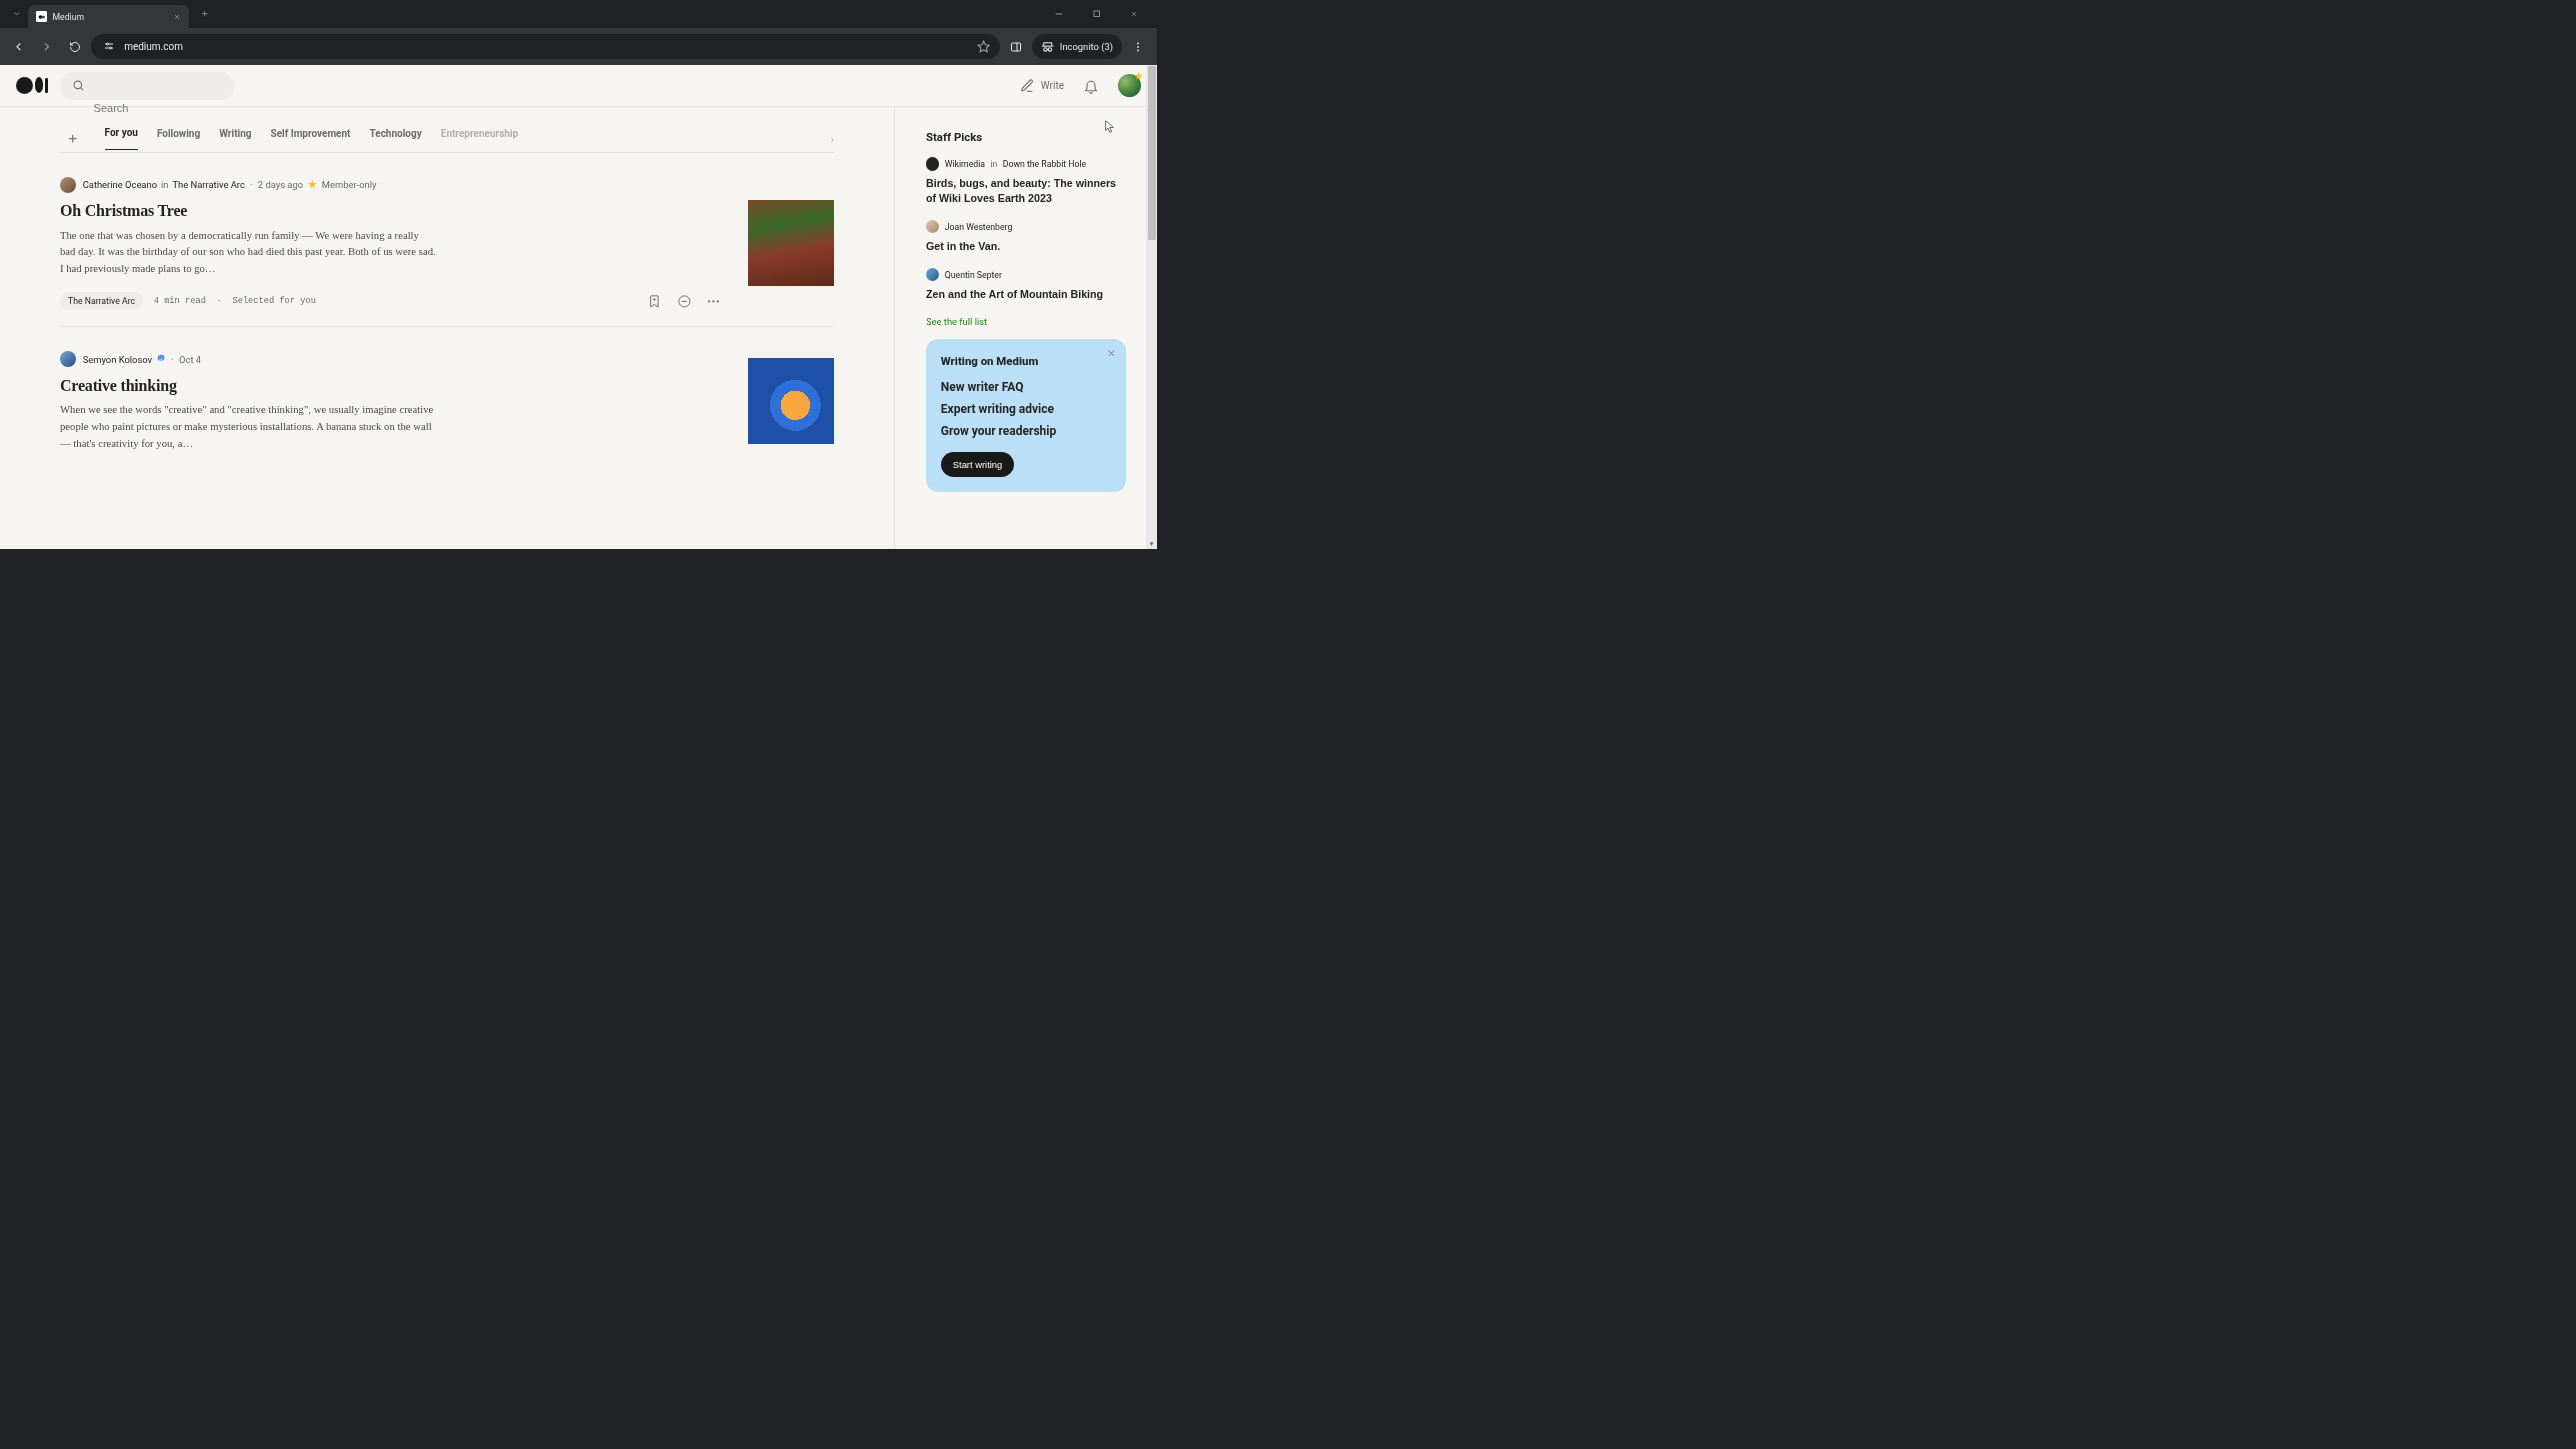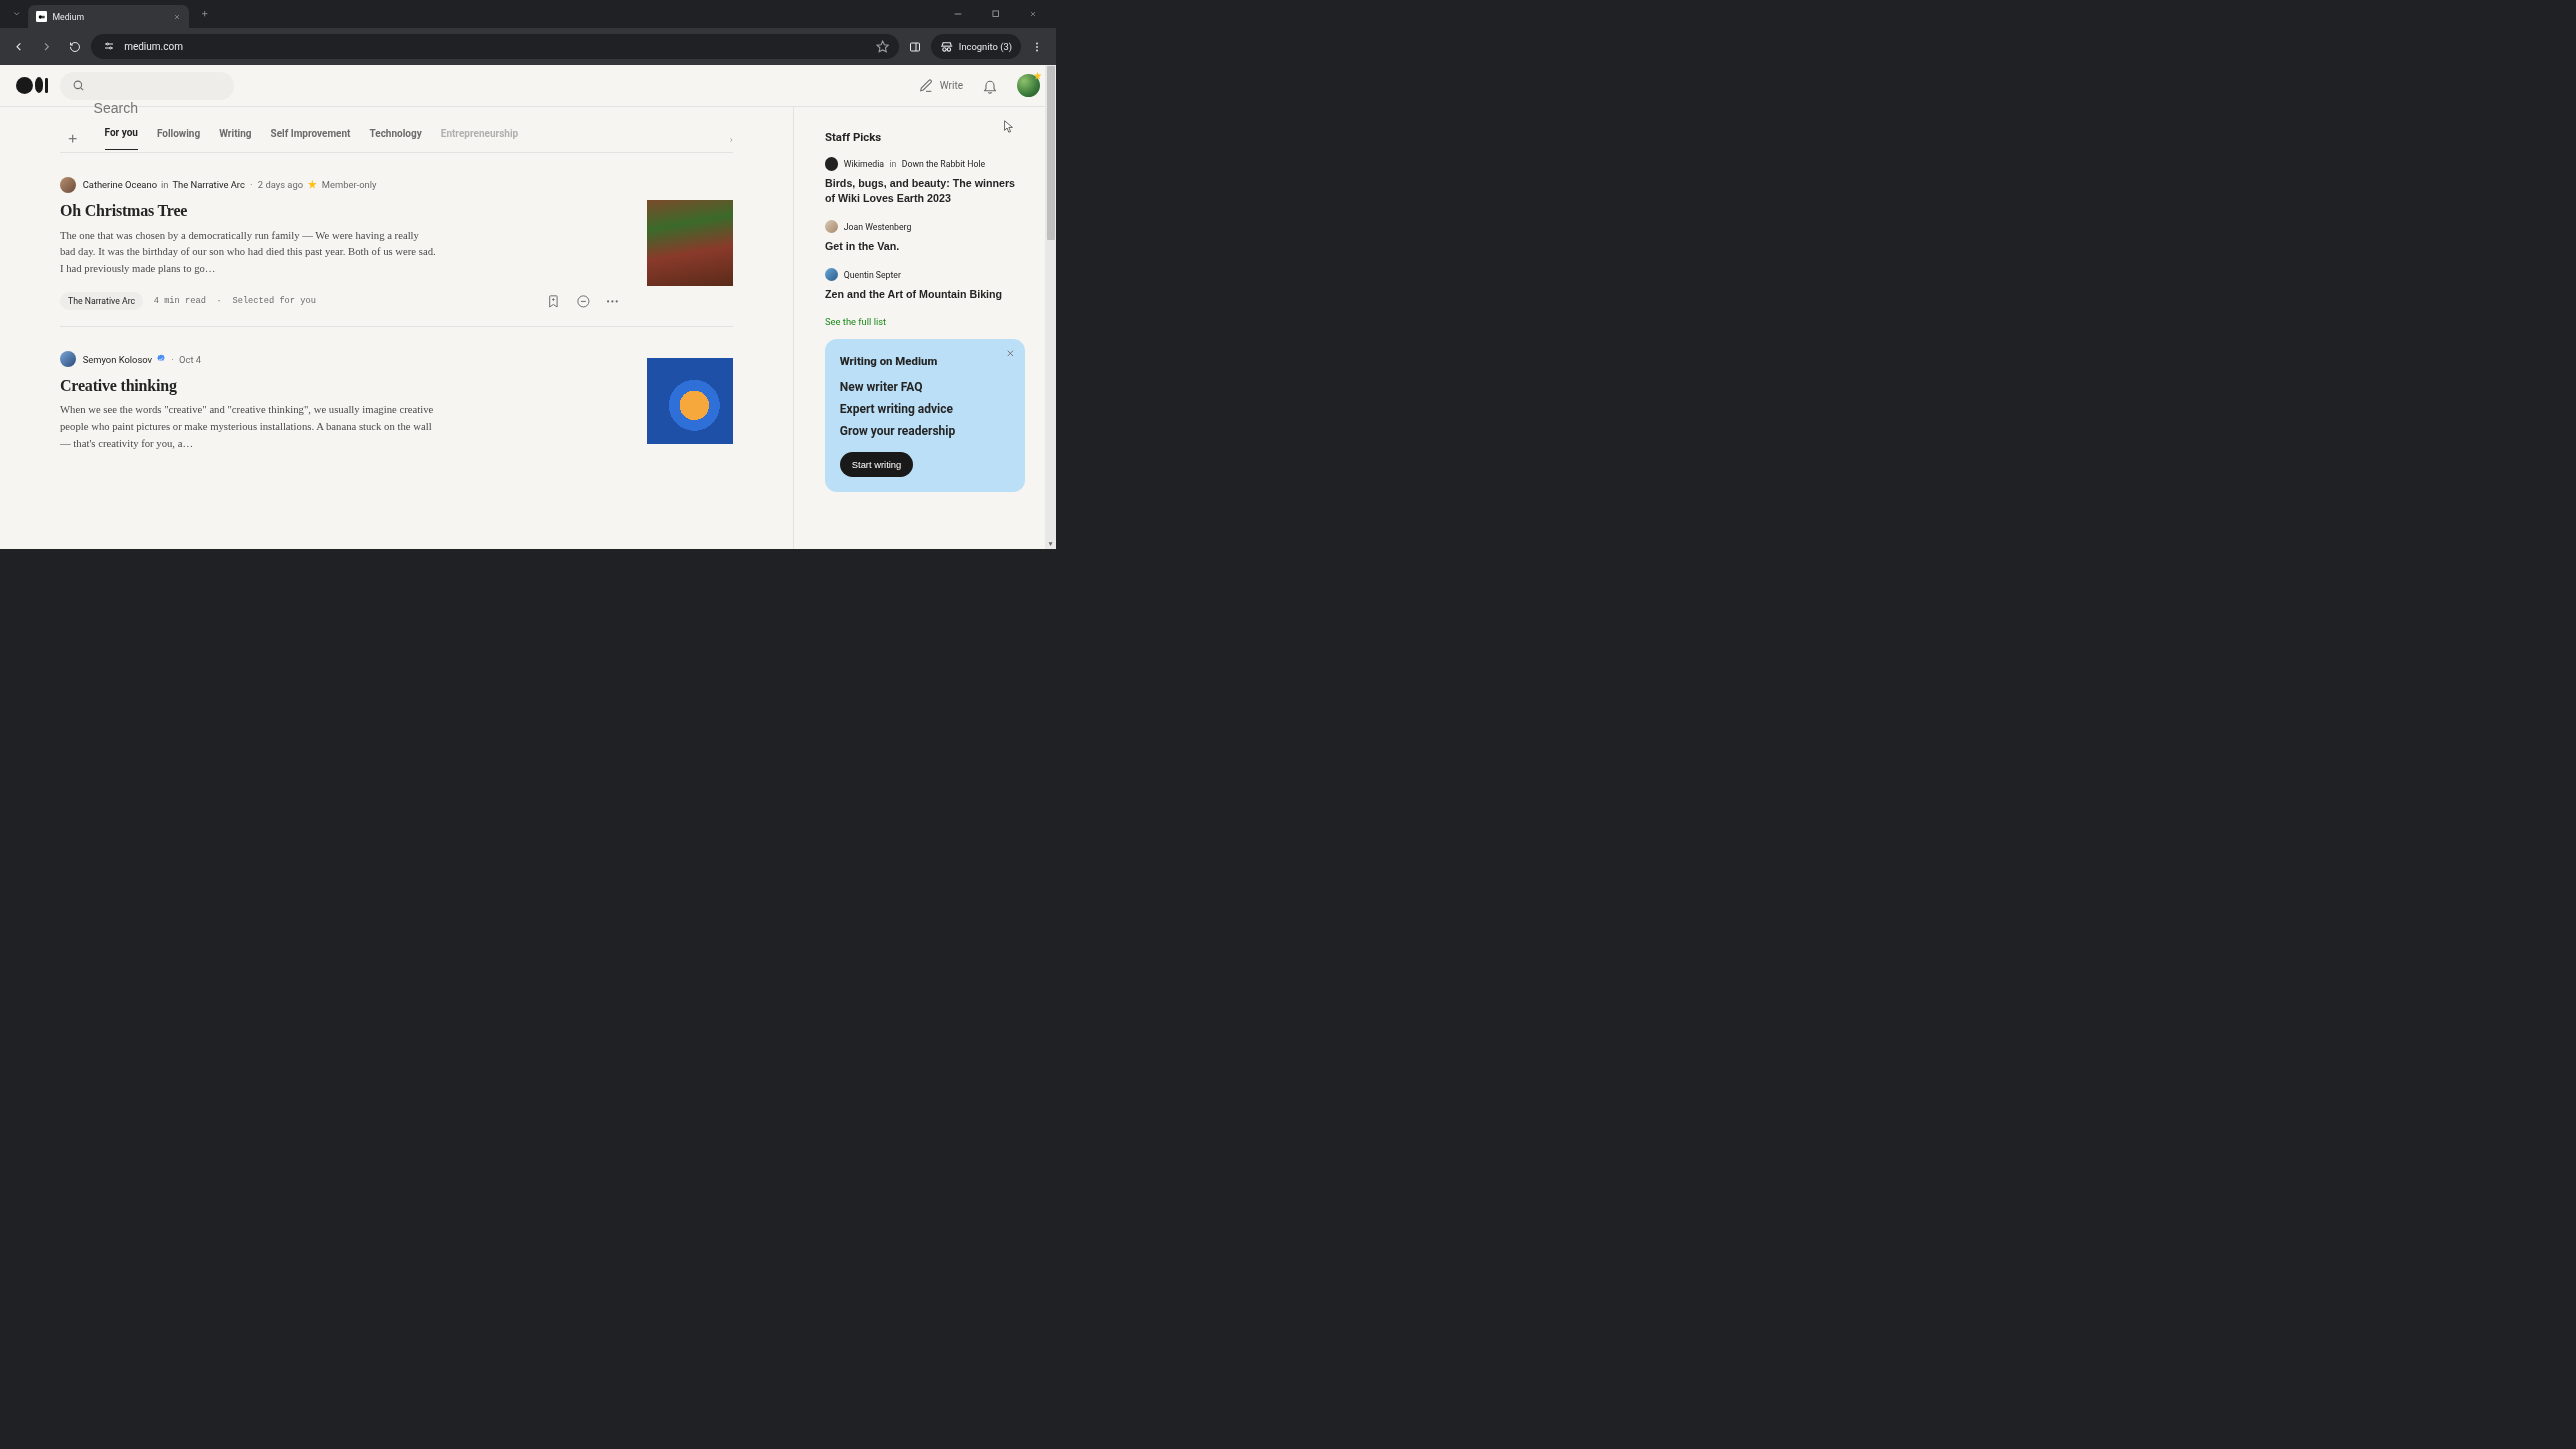--- a/index.html
+++ b/index.html
@@ -20,21 +20,21 @@
   html, body { margin: 0; padding: 0; height: 100%; }
   body {
     width: 2576px; 
     font-family: -apple-system, BlinkMacSystemFont, "Segoe UI", Roboto, Helvetica, Arial, sans-serif;
     background: var(--chrome-darker);
     color: var(--text-dark);
     font-size: 9.4px;
   }
 
   
-  .browser { width: 1056px; height: 549px; margin: 0; background: var(--chrome-darker); display: flex; flex-direction: column; }
+  .browser { width: 1157px; height: 549px; margin: 0; background: var(--chrome-darker); display: flex; flex-direction: column; }
 
   .titlebar { height: 28px; background: var(--chrome-darker); display: flex; align-items: center; padding: 0 5.4px; }
   .tab-drop { width: 23px; height: 19px; display: flex; align-items: center; justify-content: center; color: var(--chrome-text-dim); }
   .tab { display: flex; align-items: center; gap: 5.4px; background: #35363a; border-radius: 6.7px 6.7px 0 0; padding: 0 8px; height: 23px; margin-top: 5.4px; color: var(--chrome-text); min-width: 161px; }
   .tab .favicon { width: 10.7px; height: 10.7px; background: #fff; border-radius: 1.3px; display:flex; align-items:center; justify-content:center; }
   .tab .favicon svg { width: 8px; height: 8px; }
   .tab .title { font-size: 8.7px; flex: 1; }
   .tab .close { color: var(--chrome-text-dim); }
   .new-tab { width: 19px; height: 19px; margin-left: 5.4px; display:flex; align-items:center; justify-content:center; color: var(--chrome-text-dim); }
   .win-controls { margin-left: auto; display:flex; gap: 13.4px; color: var(--chrome-text-dim); padding-right: 5.4px; }
@@ -51,21 +51,21 @@
 
   
   .page { flex:1; background: var(--page-bg); position: relative; overflow: hidden; display:flex; flex-direction:column; }
 
   .medium-header { height: 42px; border-bottom: 0.7px solid var(--page-border); display:flex; align-items:center; padding: 0 16px; gap: 12px; }
   .medium-logo { display:flex; align-items:center; gap:1.3px; }
   .medium-logo .ball { width:17.4px; height:17.4px; background:#191919; border-radius:50%; }
   .medium-logo .ell { width:8.7px; height:16px; background:#191919; border-radius:50%/50%; }
   .medium-logo .bar { width:3.4px; height:14.8px; background:#191919; border-radius:1.3px; }
   .search-pill { display:flex; align-items:center; gap:6.7px; background:#eeedea; border-radius: 14.8px; padding: 0 12px; height: 28px; width: 174px; }
-  .search-pill input { border:none; background:transparent; outline:none; font-size:14px; color: var(--text-mid); width: 100%; margin-top: 44px; }
+  .search-pill input { border:none; background:transparent; outline:none; font-size:11px; color: var(--text-mid); width: 100%; margin-top: 44px; }
   .header-right { margin-left:auto; display:flex; align-items:center; gap: 19px; }
   .write-btn { display:flex; align-items:center; gap:5.4px; color: var(--text-mid); font-size:10px; }
   .bell { color: var(--text-mid); }
   .avatar { width:23px; height:23px; border-radius:50%; background: radial-gradient(circle at 30% 30%, #8ec16d, #3a7a3a 60%, #274e27); position:relative; }
   .avatar .plus-badge { position:absolute; top:-2.7px; right:-2.7px; width:9.4px; height:9.4px; }
   .avatar .plus-badge svg { width:9.4px; height:9.4px; }
 
   .content { flex:1; display:flex; overflow:hidden; }
   .main-col { flex:1; padding: 19px 60px 0 60px; border-right: 0.7px solid var(--page-border); overflow-y: auto; }
   .side-col { width: 262px; padding: 23px 31px 0 31px; overflow-y: auto; }

